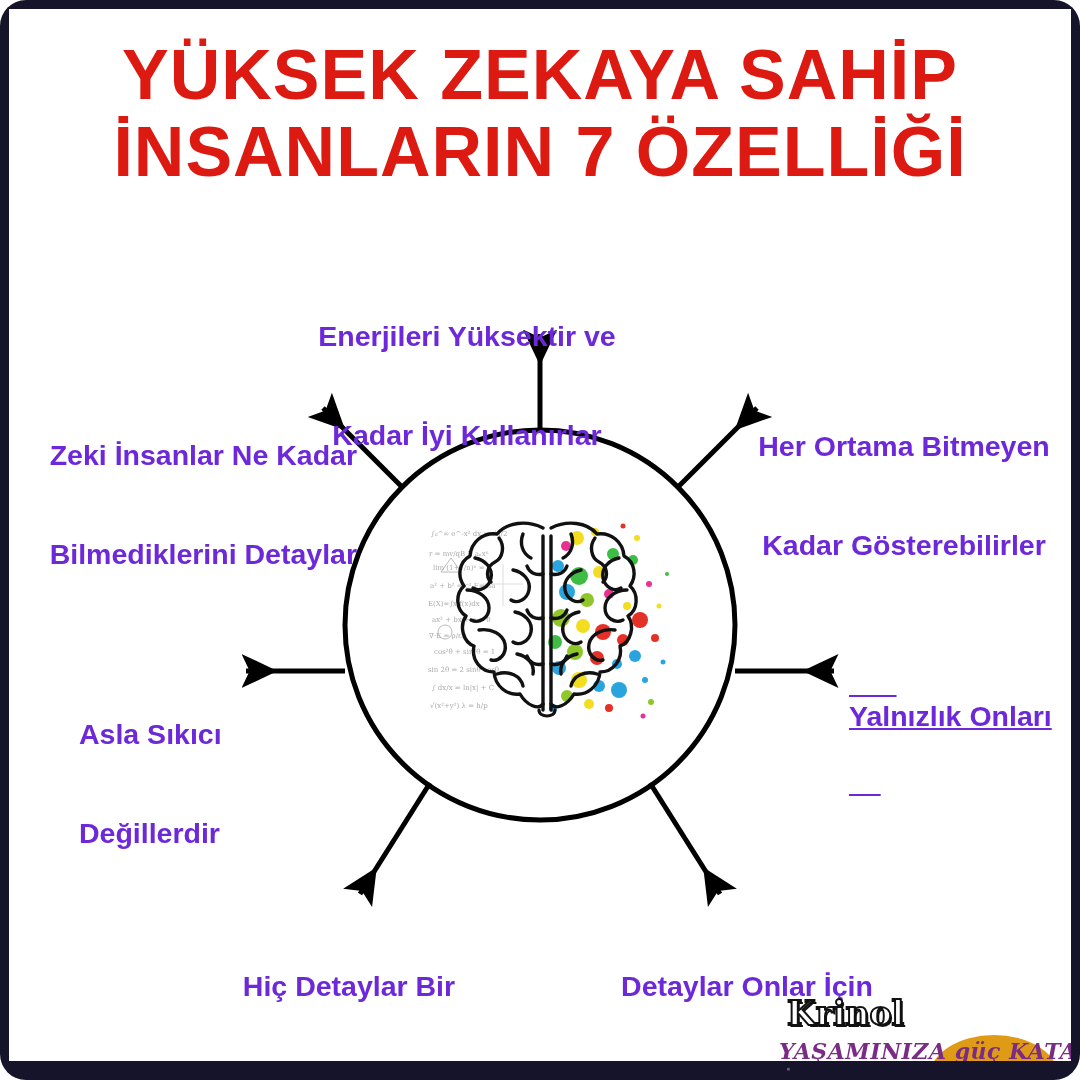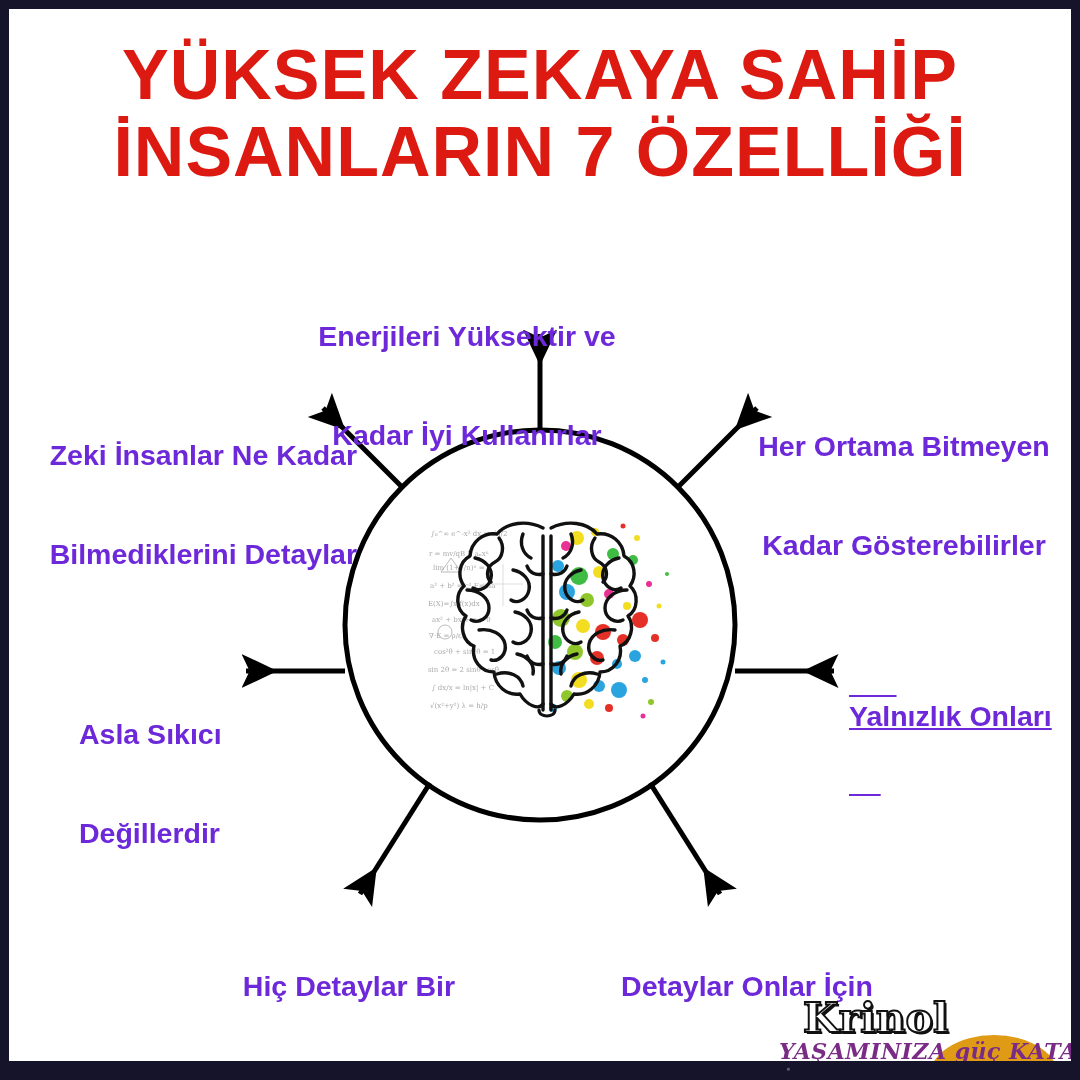--- a/index.html
+++ b/index.html
@@ -7,20 +7,21 @@
     padding: 0;
     background: #ffffff;
   }
   #page {
     position: relative;
     width: 1080px;
     height: 1080px;
     background: #16142a;
     overflow: hidden;
     font-family: "Liberation Sans", sans-serif;
+    border-radius: 26px;
   }
   
   #frame-speckle {
     position: absolute;
     inset: 0;
     background:
       radial-gradient(circle at 12% 8%, rgba(200,200,240,.55) 0 1px, transparent 2px),
       radial-gradient(circle at 35% 3%, rgba(190,190,230,.45) 0 1px, transparent 2px),
       radial-gradient(circle at 62% 6%, rgba(210,210,245,.5) 0 1px, transparent 2px),
       radial-gradient(circle at 85% 2%, rgba(180,180,225,.4) 0 1px, transparent 2px),
@@ -98,25 +99,25 @@
   
   #logo {
     position: absolute;
     left: 770px;
     top: 985px;
     width: 280px;
     height: 80px;
   }
   #logo-word {
     position: absolute;
-    left: 24px;
+    left: 8px;
     top: 0px;
     font-family: "DejaVu Serif", serif;
     font-weight: bold;
-    font-size: 41px;
+    font-size: 33px;
     color: #ffffff;
     -webkit-text-stroke: 2px #111111;
     letter-spacing: 0px;
     text-shadow: 2px 2px 0 #111111;
   }
   #logo-blob {
     position: absolute;
     right: 0px;
     top: 41px;
     width: 130px;

